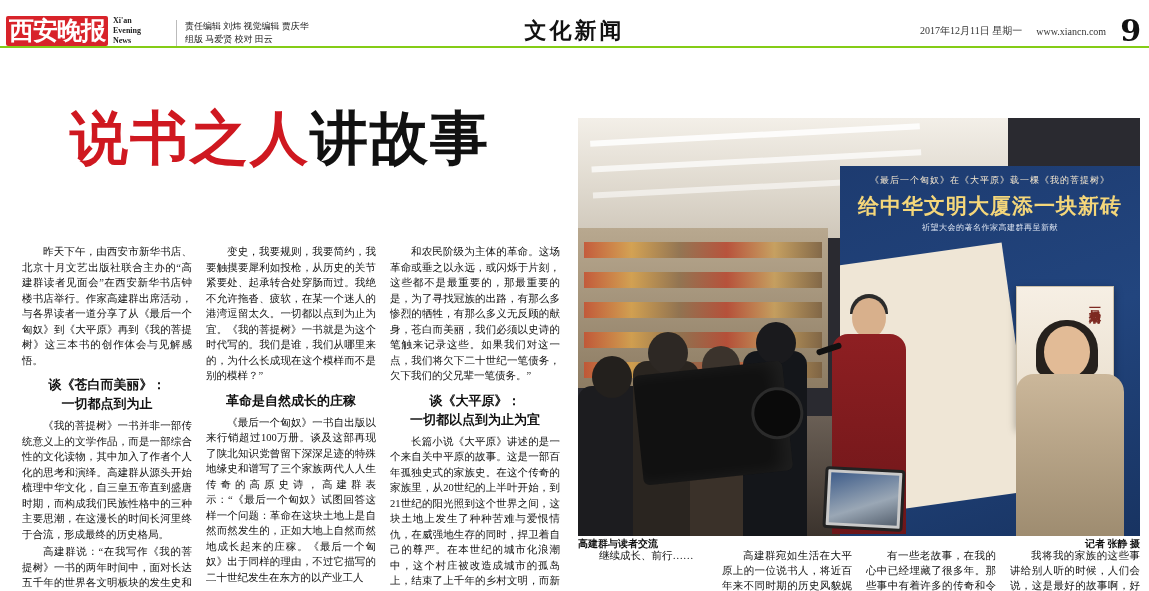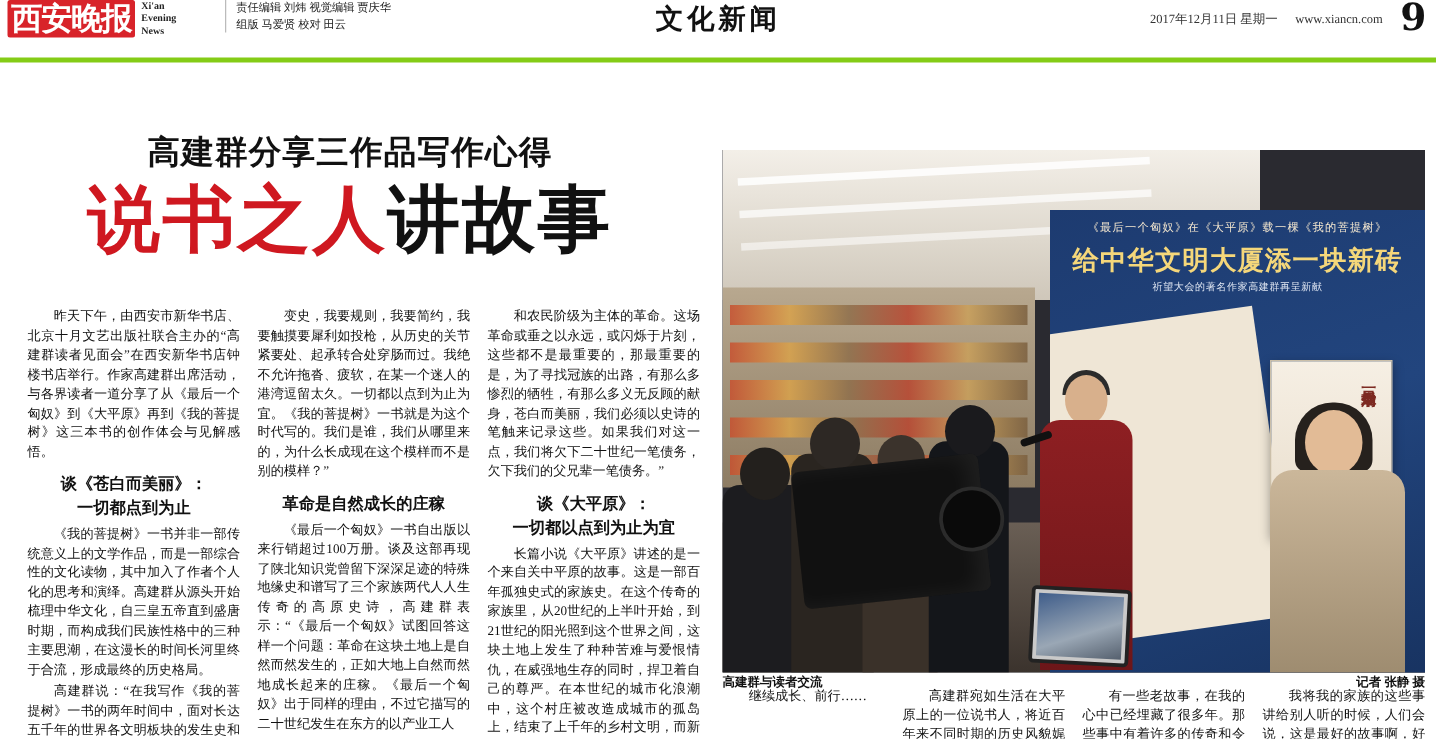--- a/index.html
+++ b/index.html
@@ -18,24 +18,23 @@
     position: relative;
     width: 1149px;
     height: 591px;
     background: #fff;
   }
 
   
   .masthead {
     position: relative;
     height: 46px;
-    border-bottom: 4px solid #84cc16;
-    display: flex;
-    align-items: flex-start;
-    gap: 22px;
+    border-bottom: 2px solid #84cc16;
+    display: flex;
+    align-items: flex-end;
   }
   .logo-block {
     display: flex;
     align-items: center;
     padding-left: 6px;
     width: 150px;
   }
   .logo-cn {
     font-family: "DejaVu Serif", serif;
     font-weight: bold;
@@ -56,21 +55,21 @@
     color: #222;
     font-weight: bold;
     text-align: left;
   }
   .credits {
     font-size: 9px;
     line-height: 13px;
     color: #222;
     padding-left: 8px;
     border-left: 1px solid #bbb;
-    margin-left: 2px;
+    margin-left: 20px;
     white-space: nowrap;
   }
   .section-title {
     position: absolute;
     left: 0; right: 0;
     text-align: center;
     font-family: "DejaVu Serif", serif;
     font-weight: bold;
     font-size: 22px;
     letter-spacing: 3px;
@@ -299,21 +298,20 @@
     <div class="masthead-right">
       <div class="dateline">2017年12月11日  星期一</div>
       <div class="dateline">www.xiancn.com</div>
       <div class="pagenum">9</div>
     </div>
   </div>
 
   <div class="content">
 
     <div class="headline-wrap">
-      <div class="kicker">高建群分享三作品写作心得</div>
       <div class="main-title">
         <span class="red">说书之人</span><span class="black">讲故事</span>
       </div>
     </div>
 
     <div class="cols">
 
       <div class="col">
         <p>昨天下午，由西安市新华书店、北京十月文艺出版社联合主办的“高建群读者见面会”在西安新华书店钟楼书店举行。作家高建群出席活动，与各界读者一道分享了从《最后一个匈奴》到《大平原》再到《我的菩提树》这三本书的创作体会与见解感悟。</p>
         <div class="sub-head">

